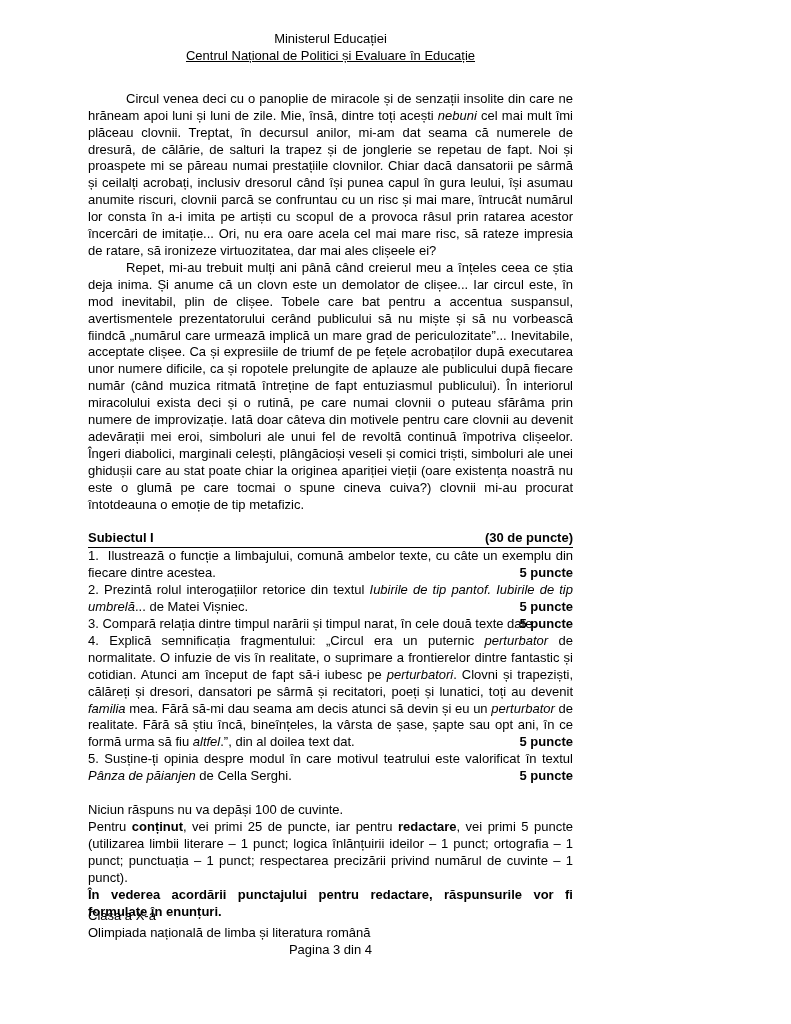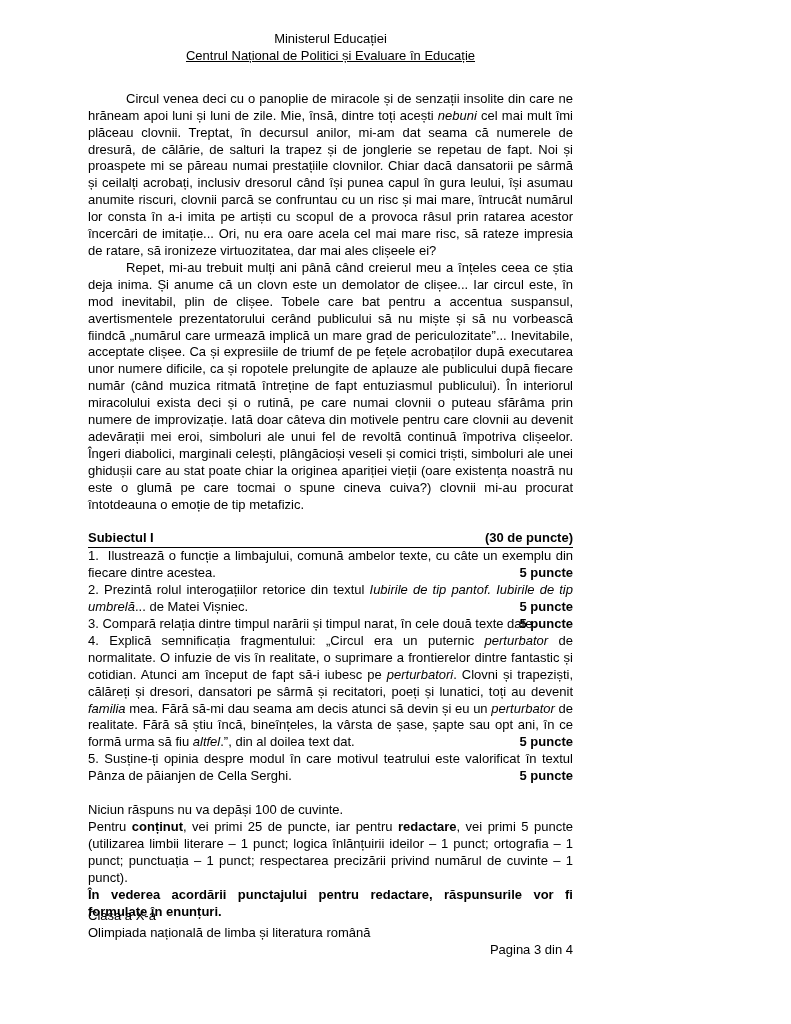--- a/index.html
+++ b/index.html
@@ -30,21 +30,21 @@
     margin-top: 17px;
     text-align: right;
   }
   .bold { font-weight: bold; }
   .instruction { font-weight: bold; text-align: justify; }
   .item { position: relative; text-align: justify; }
   .points { position: absolute; right: 0; bottom: 0; font-weight: bold; padding-left: 32px; }
   .note-block { margin-top: 17px; }
   .note-block .justify { text-align: justify; }
   .doc-footer { position: absolute; top: 908px; left: 88px; right: 88px; }
-  .page-number { text-align: right; }
+  .page-number { text-align: center; }
 </style>
 </head>
 <body>
 
 <div class="page">
 
   <header class="doc-header">
     <div>Ministerul Educației</div>
     <div class="underlined">Centrul Național de Politici și Evaluare în Educație</div>
   </header>
@@ -74,21 +74,21 @@
       <span><span>3. Compară relația dintre timpul narării și timpul narat, în cele două texte date.</span></span>
       <span class="points">5 puncte</span>
     </div>
 
     <div class="item">
       <span><span>4. Explică semnificația fragmentului: „Circul era un puternic </span><span style="font-style: italic;">perturbator</span><span> de normalitate. O infuzie de vis în realitate, o suprimare a frontierelor dintre fantastic și cotidian. Atunci am început de fapt să-i iubesc pe </span><span style="font-style: italic;">perturbatori</span><span>. Clovni și trapeziști, călăreți și dresori, dansatori pe sârmă și recitatori, poeți și lunatici, toți au devenit </span><span style="font-style: italic;">familia</span><span> mea. Fără să-mi dau seama am decis atunci să devin și eu un </span><span style="font-style: italic;">perturbator</span><span> de realitate. Fără să știu încă, bineînțeles, la vârsta de șase, șapte sau opt ani, în ce formă urma să fiu </span><span style="font-style: italic;">altfel</span><span>.”, din al doilea text dat.</span></span>
       <span class="points">5 puncte</span>
     </div>
 
     <div class="item">
-      <span><span>5. Susține-ți opinia despre modul în care motivul teatrului este valorificat în textul </span><span style="">Pânza de păianjen</span><span> de Cella Serghi.</span></span>
+      <span><span>5. Susține-ți opinia despre modul în care motivul teatrului este valorificat în textul </span><span style="font-style: italic;">Pânza de păianjen</span><span> de Cella Serghi.</span></span>
       <span class="points">5 puncte</span>
     </div>
 
     <div class="note-block">
       <p>Niciun răspuns nu va depăși 100 de cuvinte.</p>
       <p class="justify"><span>Pentru </span><span style="font-weight: bold;">conținut</span><span>, vei primi 25 de puncte, iar pentru </span><span style="font-weight: bold;">redactare</span><span>, vei primi 5 puncte (utilizarea limbii literare – 1 punct; logica înlănțuirii ideilor – 1 punct; ortografia – 1 punct; punctuația – 1 punct; respectarea precizării privind numărul de cuvinte – 1 punct).</span></p>
       <p class="bold justify">În vederea acordării punctajului pentru redactare, răspunsurile vor fi formulate în enunțuri.</p>
     </div>
 
   </main>

